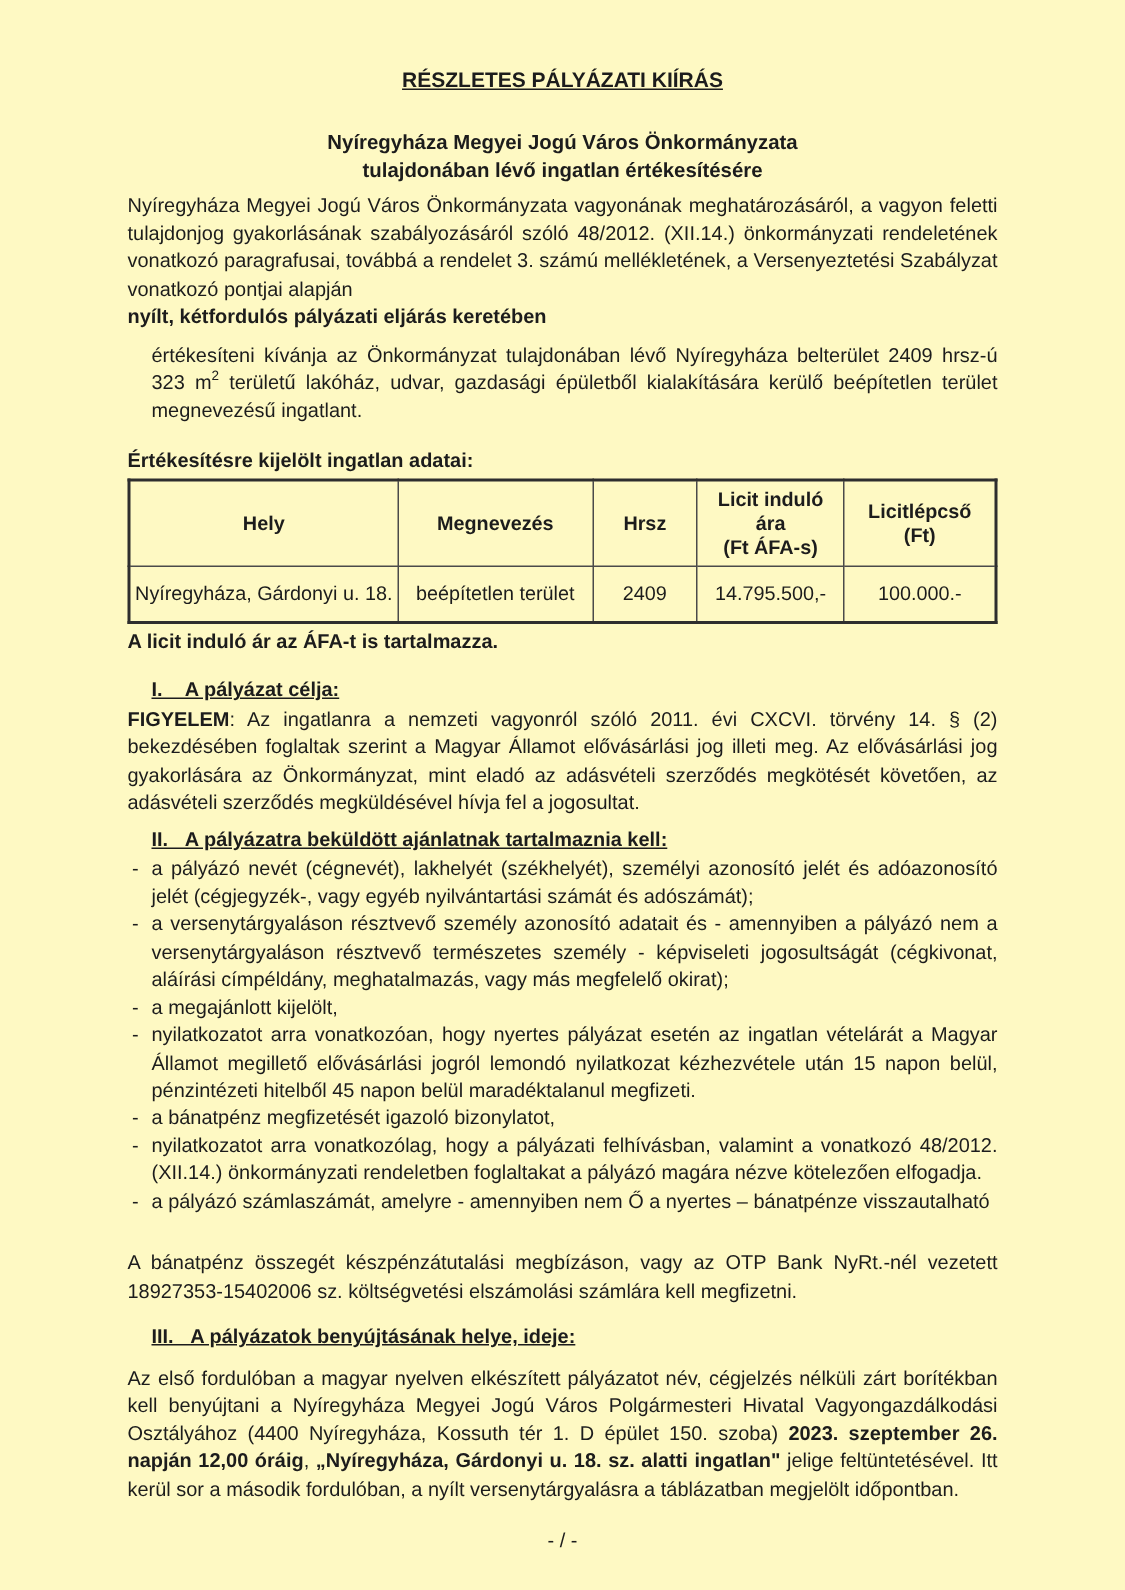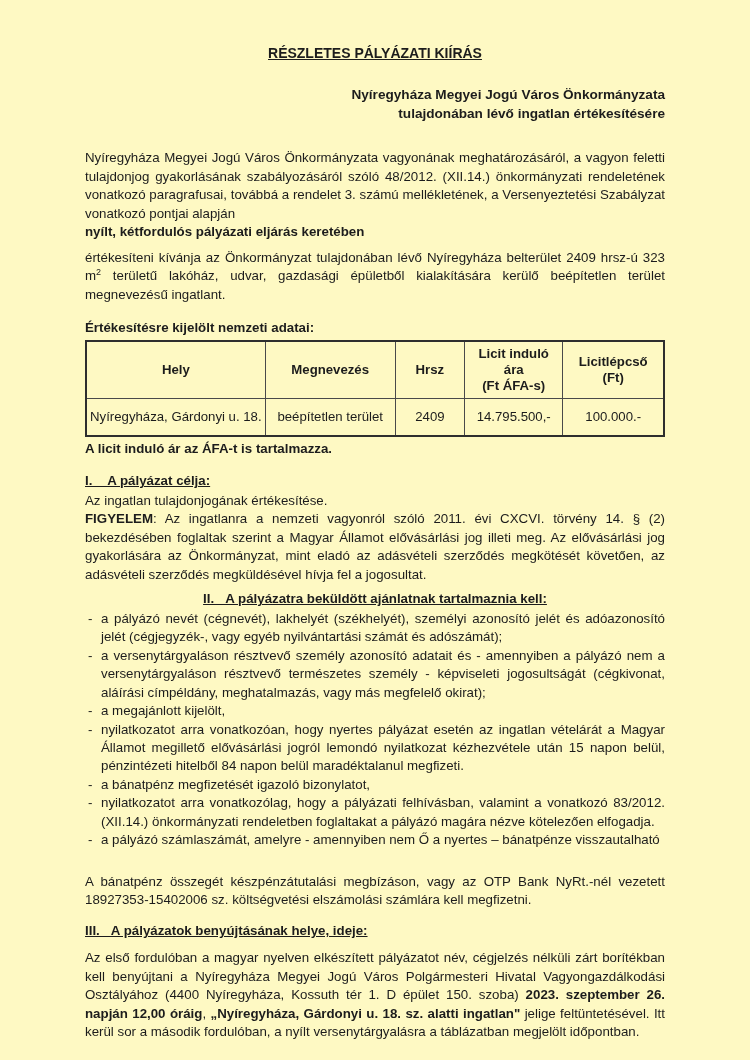--- a/index.html
+++ b/index.html
@@ -16,29 +16,29 @@
     color: #1c1c1c;
   }
   .doc-title {
     text-align: center;
     font-weight: bold;
     font-size: 14px;
     text-decoration: underline;
     margin: 0 0 23px 0;
   }
   .doc-subtitle {
-    text-align: right;
+    text-align: center;
     font-weight: bold;
     font-size: 13.6px;
-    margin: 0 0 25px 0;
+    margin: 0 0 4px 0;
   }
   .doc-subtitle div { margin: 0; }
   .just { text-align: justify; margin: 0; }
   .center-bold { font-weight: bold; margin: 0 0 7px 0; }
-  .sale-para { margin: 0 0 15px 0; }
+  .sale-para { margin: 0 0 15px 16px; }
   .sup { vertical-align: super; font-size: 9px; line-height: 0; }
   .prop-heading { font-weight: bold; margin: 0 0 3px 0; }
   table.prop-table {
     width: 100%;
     border-collapse: collapse;
     border: 2px solid #2e2e2e;
     margin: 0 0 3px 0;
     table-layout: fixed;
   }
   table.prop-table th, table.prop-table td {
@@ -48,24 +48,24 @@
     font-size: 13.2px;
     padding: 4px 3px;
   }
   table.prop-table th { font-weight: bold; line-height: 1.2; height: 30px; }
   table.prop-table td { height: 28px; }
   .th-line { display: block; }
   .vat-note { font-weight: bold; margin: 0 0 13px 0; }
   .sec-heading {
     font-weight: bold;
     text-decoration: underline;
-    margin: 0 0 1px 0;
+    margin: 0 0 1px 16px;
   }
   .mt-sec1 { margin-top: 14px; }
-  .mt-sec2 { margin-top: 6px; text-align: center; }
+  .mt-sec2 { margin-top: 6px; }
   .mt-sec3 { margin-top: 12px; }
   .req-list { margin: 1px 0 23px 0; padding: 0; list-style: none; }
   .req-list li {
     position: relative;
     padding-left: 16px;
     text-align: justify;
   }
   .req-list li::before { content: "-"; position: absolute; left: 3px; top: 0; }
   .deposit-para { margin: 0 0 12px 0; }
   .final-para { margin: 9px 0 0 0; }
@@ -83,21 +83,21 @@
     <div>Nyíregyháza Megyei Jogú Város Önkormányzata</div>
     <div>tulajdonában lévő ingatlan értékesítésére</div>
   </div>
 
   <p class="just">Nyíregyháza Megyei Jogú Város Önkormányzata vagyonának meghatározásáról, a vagyon feletti tulajdonjog gyakorlásának szabályozásáról szóló 48/2012. (XII.14.) önkormányzati rendeletének vonatkozó paragrafusai, továbbá a rendelet 3. számú mellékletének, a Versenyeztetési Szabályzat vonatkozó pontjai alapján</p>
 
   <p class="center-bold">nyílt, kétfordulós pályázati eljárás keretében</p>
 
   <p class="just sale-para"><span>értékesíteni kívánja az Önkormányzat tulajdonában lévő Nyíregyháza belterület 2409 hrsz-ú 323 m</span><span class="sup">2</span><span> területű lakóház, udvar, gazdasági épületből kialakítására kerülő beépítetlen terület megnevezésű ingatlant.</span></p>
 
-  <div class="prop-heading">Értékesítésre kijelölt nemzeti adatai:</div>
+  <div class="prop-heading">Értékesítésre kijelölt ingatlan adatai:</div>
 
   <table class="prop-table">
     <colgroup>
       <col style="width:31%">
       <col style="width:22.5%">
       <col style="width:12%">
       <col style="width:17%">
       <col style="width:17.5%">
     </colgroup>
     <thead>
@@ -128,31 +128,30 @@
         <td>2409</td>
         <td>14.795.500,-</td>
         <td>100.000.-</td>
       </tr>
     </tbody>
   </table>
 
   <div class="vat-note">A licit induló ár az ÁFA-t is tartalmazza.</div>
 
   <div class="sec-heading mt-sec1">I.&nbsp;&nbsp;&nbsp;&nbsp;A pályázat célja:</div>
-  <p class="just">Az ingatlan tulajdonjogának értékesítése.</p>
   <p class="just"><b>FIGYELEM</b><span>: Az ingatlanra a nemzeti vagyonról szóló 2011. évi CXCVI. törvény 14. § (2) bekezdésében foglaltak szerint a Magyar Államot elővásárlási jog illeti meg. Az elővásárlási jog gyakorlására az Önkormányzat, mint eladó az adásvételi szerződés megkötését követően, az adásvételi szerződés megküldésével hívja fel a jogosultat.</span></p>
 
   <div class="sec-heading mt-sec2">II.&nbsp;&nbsp;&nbsp;A pályázatra beküldött ajánlatnak tartalmaznia kell:</div>
   <ul class="req-list">
     <li>a pályázó nevét (cégnevét), lakhelyét (székhelyét), személyi azonosító jelét és adóazonosító jelét (cégjegyzék-, vagy egyéb nyilvántartási számát és adószámát);</li>
     <li>a versenytárgyaláson résztvevő személy azonosító adatait és - amennyiben a pályázó nem a versenytárgyaláson résztvevő természetes személy - képviseleti jogosultságát (cégkivonat, aláírási címpéldány, meghatalmazás, vagy más megfelelő okirat);</li>
     <li>a megajánlott kijelölt,</li>
-    <li>nyilatkozatot arra vonatkozóan, hogy nyertes pályázat esetén az ingatlan vételárát a Magyar Államot megillető elővásárlási jogról lemondó nyilatkozat kézhezvétele után 15 napon belül, pénzintézeti hitelből 84 napon belül maradéktalanul megfizeti.</li>
+    <li>nyilatkozatot arra vonatkozóan, hogy nyertes pályázat esetén az ingatlan vételárát a Magyar Államot megillető elővásárlási jogról lemondó nyilatkozat kézhezvétele után 15 napon belül, pénzintézeti hitelből 45 napon belül maradéktalanul megfizeti.</li>
     <li>a bánatpénz megfizetését igazoló bizonylatot,</li>
-    <li>nyilatkozatot arra vonatkozólag, hogy a pályázati felhívásban, valamint a vonatkozó 83/2012.(XII.14.) önkormányzati rendeletben foglaltakat a pályázó magára nézve kötelezően elfogadja.</li>
+    <li>nyilatkozatot arra vonatkozólag, hogy a pályázati felhívásban, valamint a vonatkozó 48/2012.(XII.14.) önkormányzati rendeletben foglaltakat a pályázó magára nézve kötelezően elfogadja.</li>
     <li>a pályázó számlaszámát, amelyre - amennyiben nem Ő a nyertes – bánatpénze visszautalható</li>
   </ul>
   <p class="just deposit-para">A bánatpénz összegét készpénzátutalási megbízáson, vagy az OTP Bank NyRt.-nél vezetett 18927353-15402006 sz. költségvetési elszámolási számlára kell megfizetni.</p>
 
   <div class="sec-heading mt-sec3">III.&nbsp;&nbsp;&nbsp;A pályázatok benyújtásának helye, ideje:</div>
   <p class="just final-para"><span>Az első fordulóban a magyar nyelven elkészített pályázatot név, cégjelzés nélküli zárt borítékban kell benyújtani a Nyíregyháza Megyei Jogú Város Polgármesteri Hivatal Vagyongazdálkodási Osztályához (4400 Nyíregyháza, Kossuth tér 1. D épület 150. szoba) </span><b>2023. szeptember 26. napján 12,00 óráig</b><span>, </span><b>„Nyíregyháza, Gárdonyi u. 18. sz. alatti ingatlan" </b><span>jelige feltüntetésével. Itt kerül sor a második fordulóban, a nyílt versenytárgyalásra a táblázatban megjelölt időpontban.</span></p>
 
   <div class="footer-mark">- / -</div>
 
 </div>

